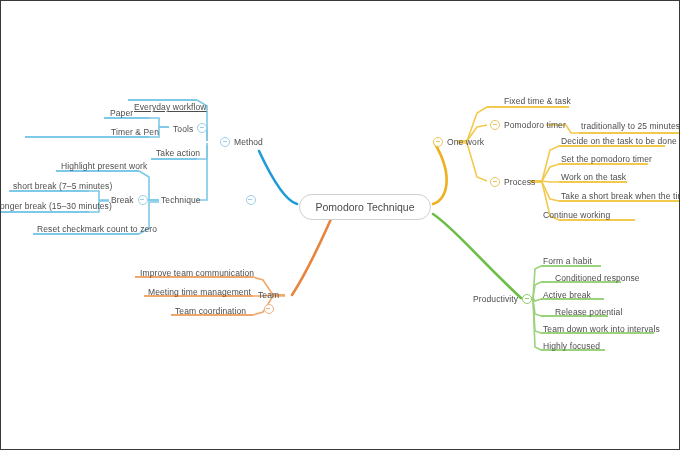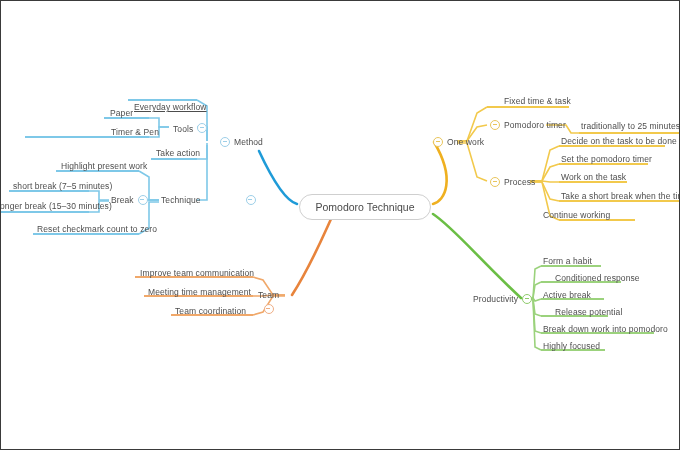--- a/index.html
+++ b/index.html
@@ -177,21 +177,21 @@
     <span>Productivity</span>
     <span class="toggle">
         <i></i>
       </span>
   </div>
 
   <div class="node label" style="left:542px;top:256px;">Form a habit</div>
   <div class="node label" style="left:542px;top:273px;padding-left:12px;">Conditioned response</div>
   <div class="node label" style="left:542px;top:290px;">Active break</div>
   <div class="node label" style="left:542px;top:307px;margin-left:12px;">Release potential</div>
-  <div class="node label" style="left:542px;top:324px;">Break down work into pomodoro</div>
+  <div class="node label" style="left:542px;top:324px;">Team down work into intervals</div>
   <div class="node label" style="left:542px;top:341px;">Highly focused</div>
 
   <div class="node label row br4" style="left:257px;top:290px;flex-direction:column;">
     <span>Team</span>
     <span class="toggle">
         <i></i>
       </span>
   </div>
 
   <div class="node label" style="left:139px;top:268px;">Improve team communication</div>

